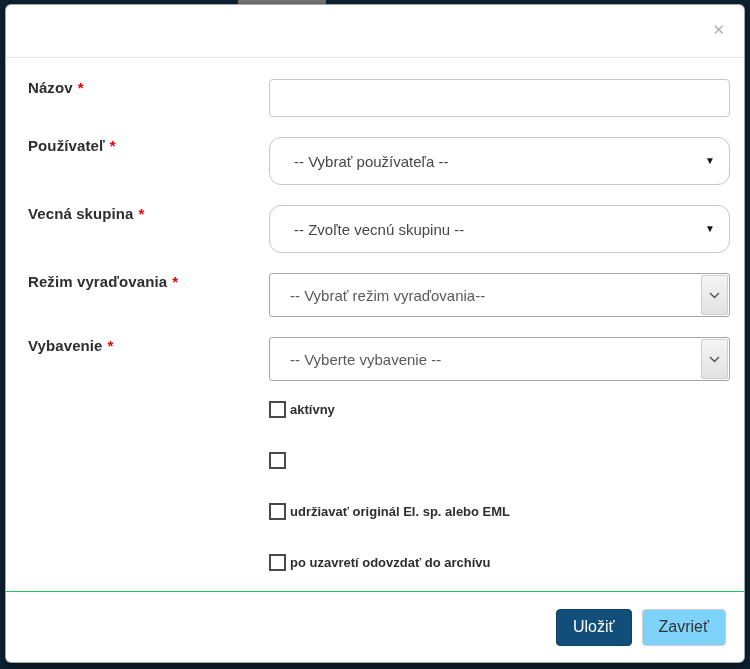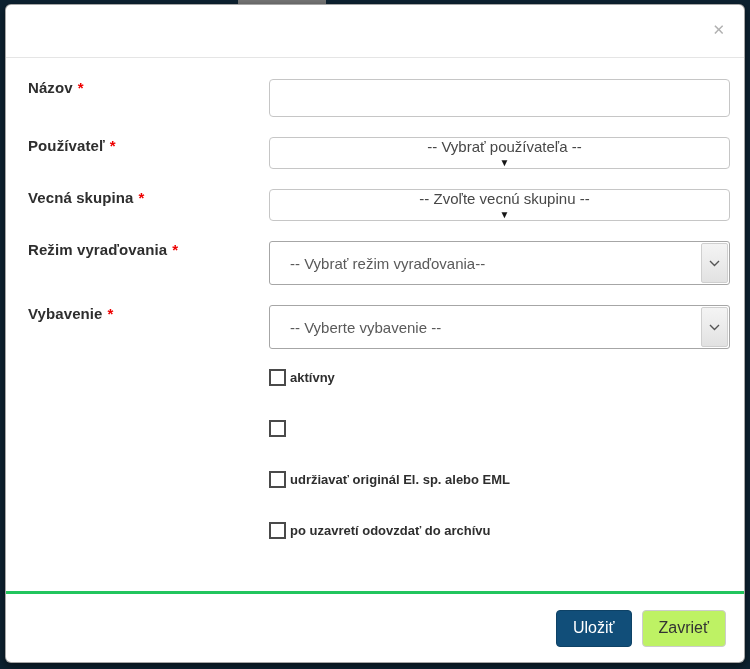--- a/index.html
+++ b/index.html
@@ -76,29 +76,28 @@
     border: 1px solid #c6c6c6;
     border-radius: 4px;
     font-size: 15px;
     color: #333;
     padding: 0 12px;
     outline: none;
     font-family: "Liberation Sans", "DejaVu Sans", sans-serif;
   }
   .dropdown {
     width: 100%;
-    height: 32px;
+    height: 48px;
     border: 1px solid #c6c6c6;
-    border-radius: 4px;
+    border-radius: 12px;
     background: #fff;
     display: flex;
     align-items: center;
     padding: 0 14px 0 24px;
     cursor: pointer;
-    flex-direction: column;
   }
   .dropdown .dd-value {
     flex: 1 1 auto;
     font-size: 15px;
     color: #474747;
     white-space: nowrap;
     overflow: hidden;
   }
   .dropdown .dd-caret {
     font-size: 10px;
@@ -153,42 +152,42 @@
     flex: 0 0 17px;
   }
   .checkbox-label {
     margin-left: 4px;
     font-size: 13px;
     font-weight: 700;
     color: #2e2e2e;
   }
   .modal-footer {
     flex: 0 0 71px;
-    border-top: 3px solid #22c55e;
+    border-top: 1px solid #22c55e;
     display: flex;
     align-items: center;
     justify-content: flex-end;
     gap: 10px;
     padding-right: 18px;
   }
   .btn {
     height: 37px;
     border-radius: 4px;
     font-size: 16px;
     padding: 0 16px;
     cursor: pointer;
     font-family: "Liberation Sans", "DejaVu Sans", sans-serif;
   }
   .btn-save {
     background: #114e79;
     border: 1px solid #0e4266;
     color: #ffffff;
   }
   .btn-close {
-    background: #bef264;
+    background: #7dd3fc;
     border: 1px solid #cccccc;
     color: #333333;
   }
 </style>
 </head>
 <body>
 
 <div class="top-bar-segment"></div>
 
 <div class="modal">

